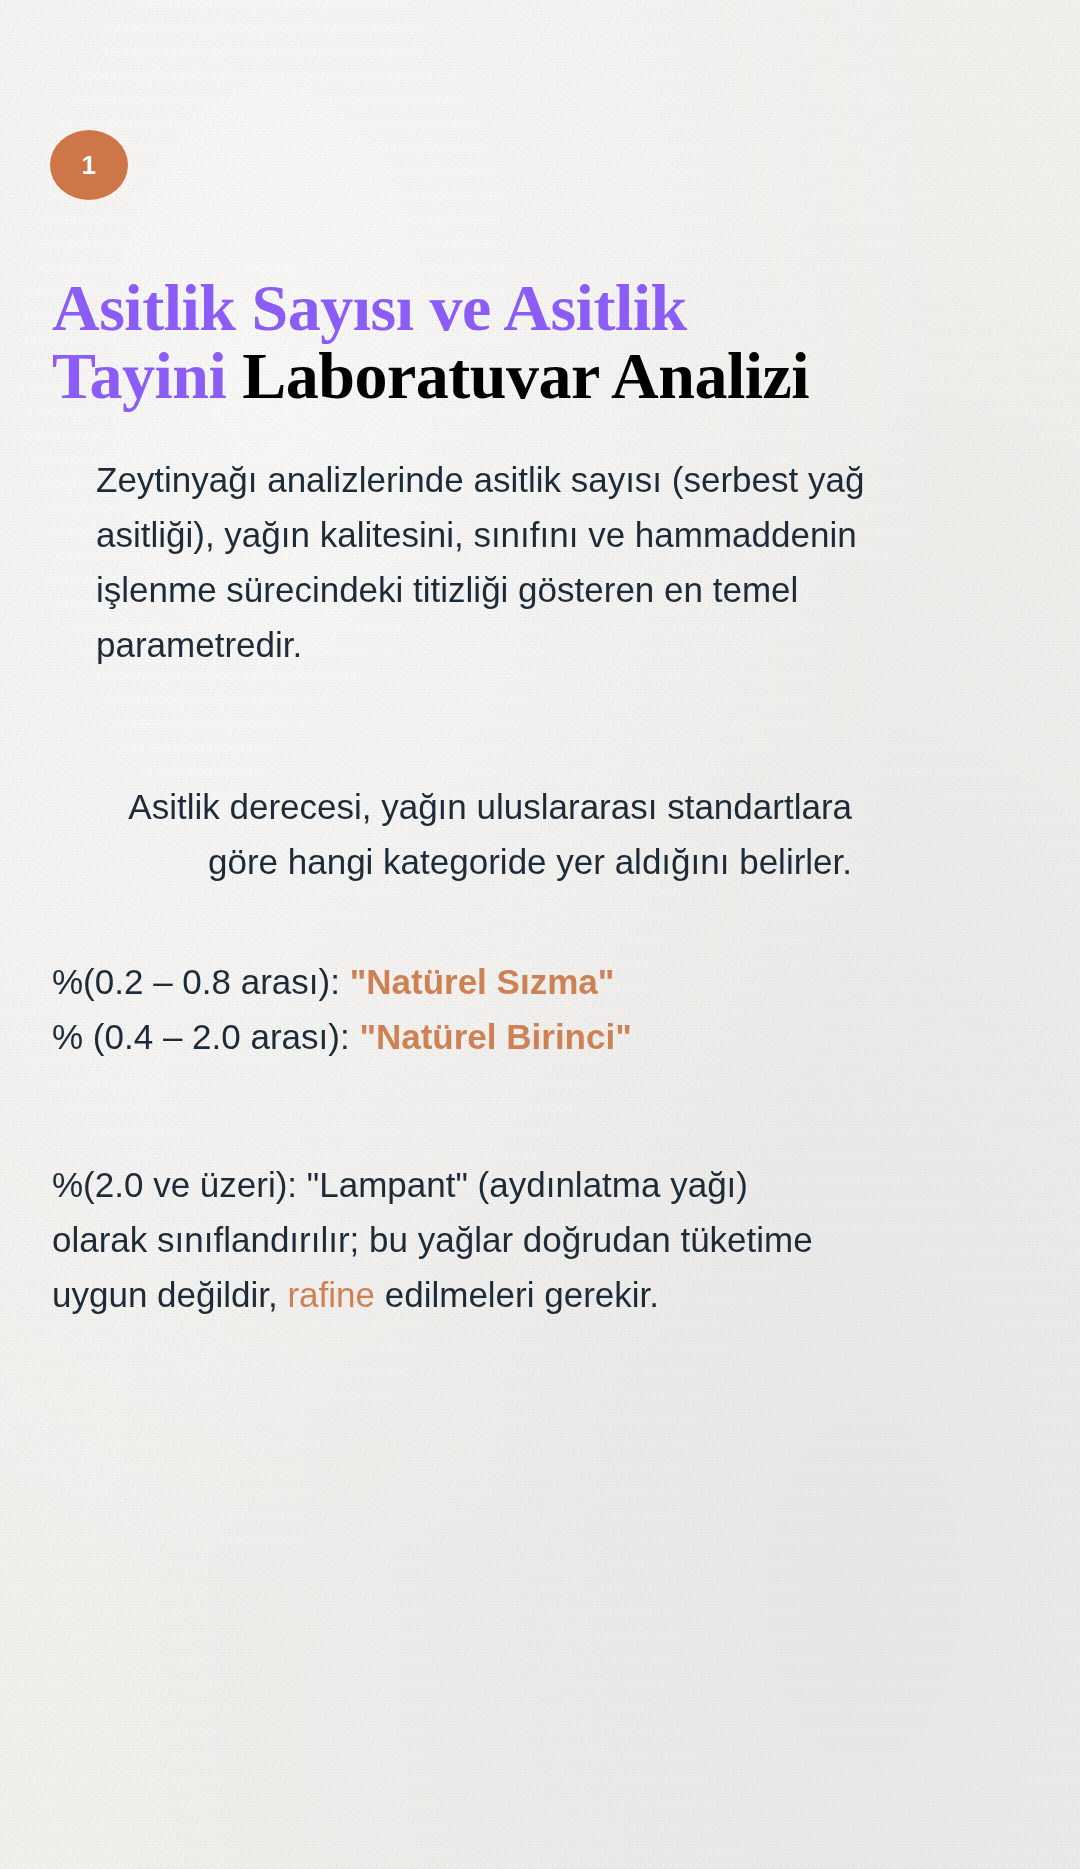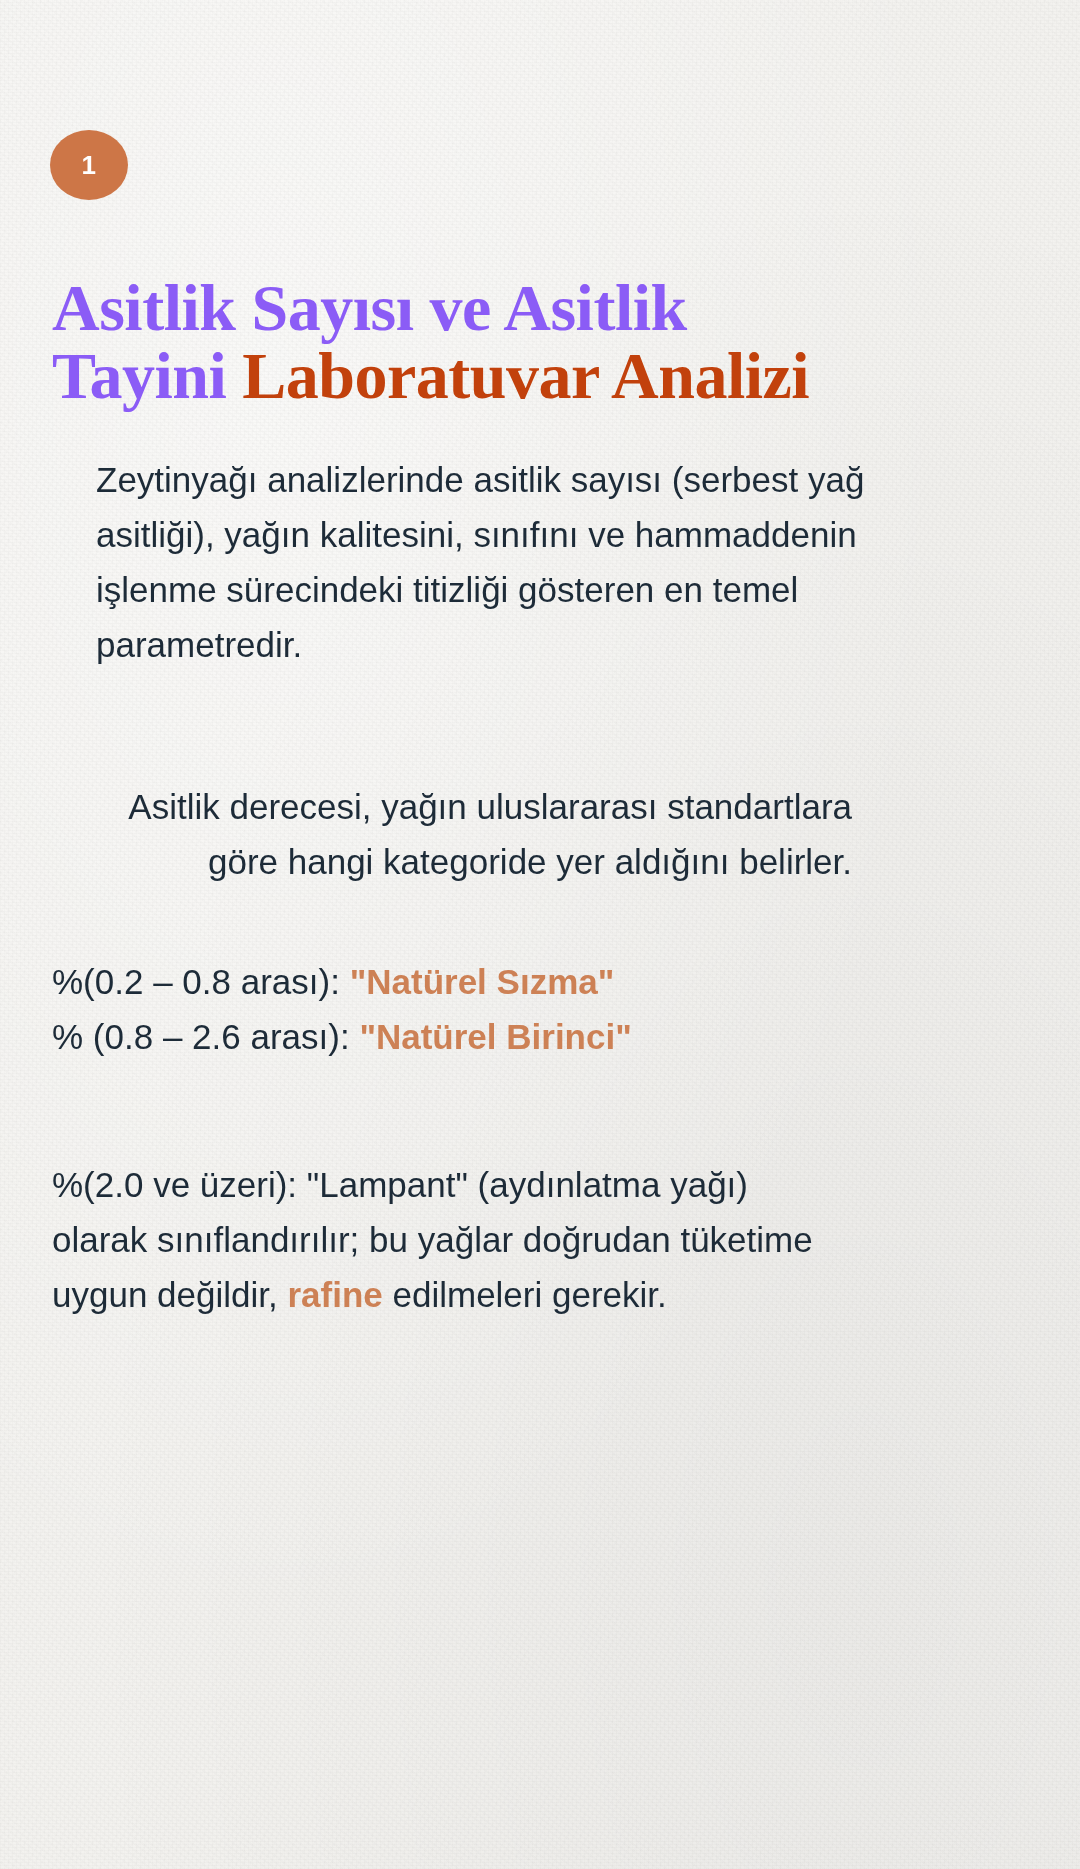--- a/index.html
+++ b/index.html
@@ -62,21 +62,21 @@
     font-weight: 700;
     font-size: 66px;
     line-height: 1.02;
     letter-spacing: -0.5px;
     color: #15202b;
   }
   .headline .accent {
     color: #8b5cf6;
   }
   .headline .dark {
-    color: #c2410c;
+    color: #000000;
   }
 
   .body-block {
     position: absolute;
     left: 52px;
     width: 800px;
     color: #1d2b38;
     font-size: 35px;
     line-height: 1.57;
     font-family: "Liberation Sans", sans-serif;
@@ -90,21 +90,21 @@
 
   .grade-line {
     white-space: nowrap;
   }
   .grade-label {
     color: #cd8155;
     font-weight: 700;
   }
   .inline-accent {
     color: #cd8155;
-    font-weight: 700;
+    font-weight: 400;
   }
 </style>
 </head>
 <body>
 
 <div class="paper-texture"></div>
 
 <div class="content">
 
   <div class="step-badge">
@@ -119,20 +119,20 @@
   <p class="body-block" id="para1">Zeytinyağı analizlerinde asitlik sayısı (serbest yağ asitliği), yağın kalitesini, sınıfını ve hammaddenin işlenme sürecindeki titizliği gösteren en temel parametredir.</p>
 
   <p class="body-block" id="para2">Asitlik derecesi, yağın uluslararası standartlara göre hangi kategoride yer aldığını belirler.</p>
 
   <div class="body-block" id="grades">
     <div class="grade-line">
       <span>%(0.2 – 0.8 arası):</span>
       <span class="grade-label">"Natürel Sızma"</span>
     </div>
     <div class="grade-line">
-      <span>% (0.8 – 2.6 arası):</span>
+      <span>% (0.4 – 2.0 arası):</span>
       <span class="grade-label">"Natürel Birinci"</span>
     </div>
   </div>
 
   <p class="body-block" id="para3"><span>%(2.0 ve üzeri): "Lampant" (aydınlatma yağı) olarak sınıflandırılır; bu yağlar doğrudan tüketime uygun değildir, </span><span class="inline-accent">rafine</span><span> edilmeleri gerekir.</span></p>
 
 </div>
 
 </body></html>

